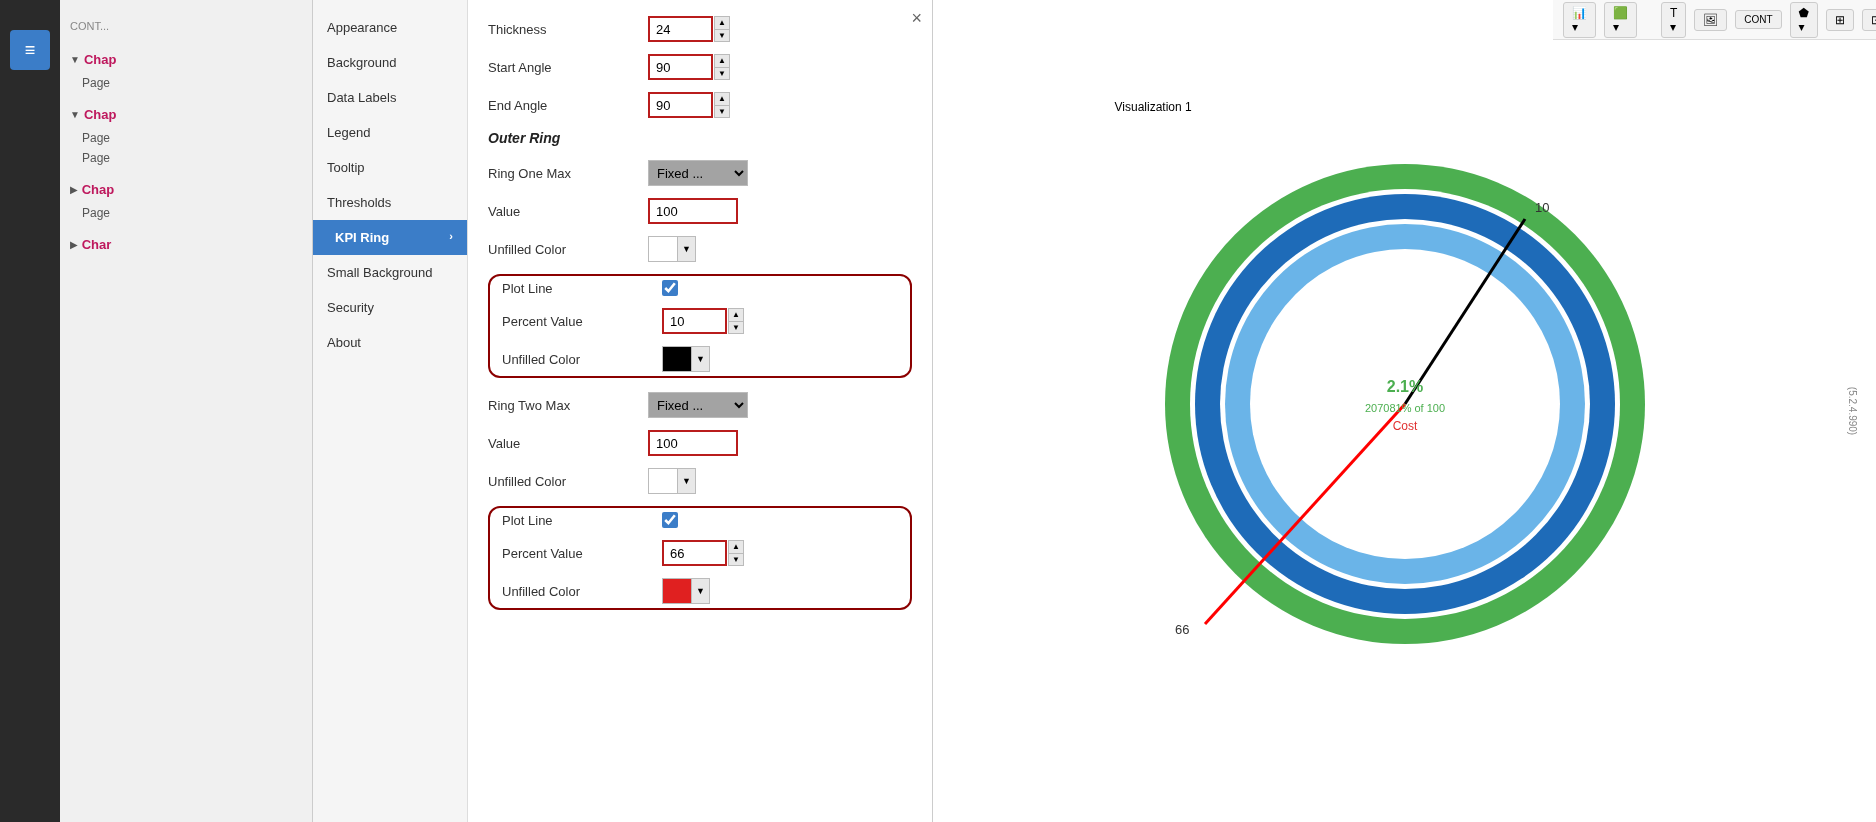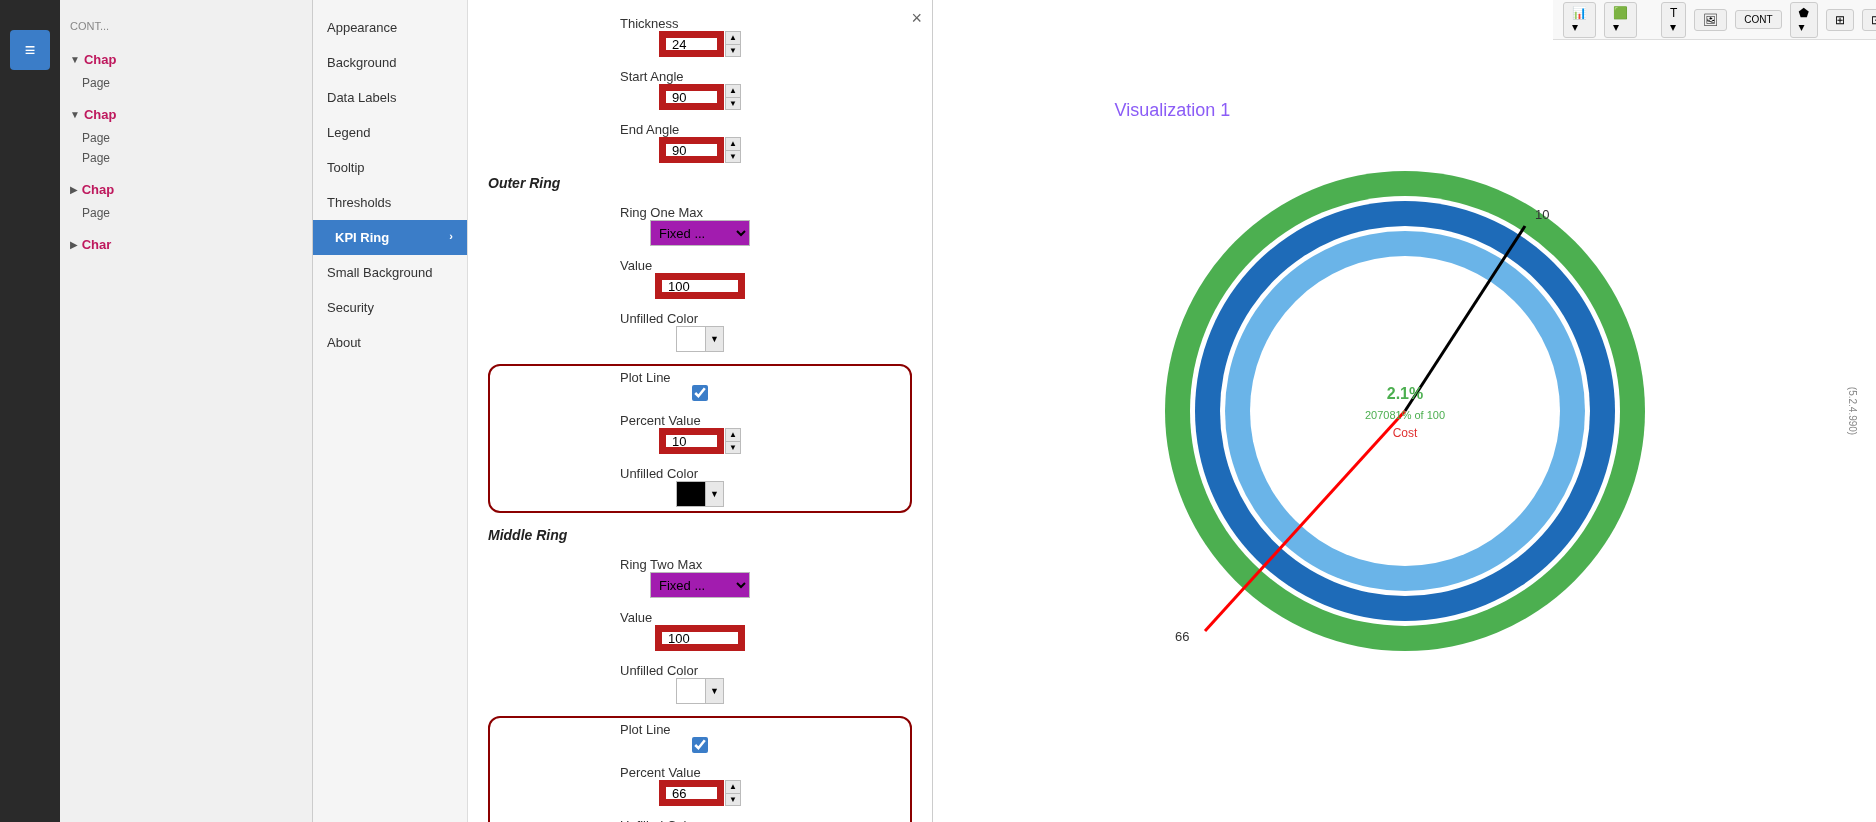--- a/index.html
+++ b/index.html
@@ -101,35 +101,34 @@
     .settings-content {
       flex: 1;
       overflow-y: auto;
       padding: 16px 20px;
     }
 
     .form-row {
       display: flex;
       align-items: center;
       margin-bottom: 12px;
-      flex-direction: column;
     }
     .form-label {
       width: 160px;
       font-size: 13px;
       color: #333;
       flex-shrink: 0;
     }
     .form-control-group {
       display: flex; align-items: center;
     }
     .number-input {
       width: 65px;
       height: 26px;
-      border: 7px solid #b91c1c;
+      border: 2px solid #b91c1c;
       padding: 2px 6px;
       font-size: 13px;
       outline: none;
     }
     .spinner {
       display: flex; flex-direction: column;
       margin-left: 1px;
     }
     .spinner-btn {
       width: 16px; height: 13px;
@@ -137,21 +136,21 @@
       border: 1px solid #bbb;
       display: flex; align-items: center; justify-content: center;
       cursor: pointer; font-size: 8px; line-height: 1;
     }
     .spinner-btn:first-child { border-bottom: none; }
 
     .select-input {
       width: 100px;
       height: 26px;
       border: 1px solid #bbb;
-      background: #a21caf;
+      background: #a3a3a3;
       font-size: 13px;
       padding: 2px 4px;
       outline: none;
     }
     .color-box {
       width: 30px; height: 26px;
       border: 1px solid #bbb;
       background: white;
       cursor: pointer;
     }
@@ -194,22 +193,22 @@
       height: 100%;
       display: flex;
       flex-direction: column;
       align-items: center;
       justify-content: flex-start;
       padding-top: 50px;
       position: relative;
     }
 
     .viz-title {
-      font-size: 18px;
-      color: #8b5cf6;
+      font-size: 12px;
+      color: #000000;
       margin-bottom: 20px;
     }
 
     
     .top-toolbar {
       position: absolute;
       top: 0; right: 0; left: 620px;
       height: 40px;
       background: #f8f8f8;
       border-bottom: 1px solid #ddd;
@@ -391,21 +390,20 @@
 
         <div class="form-row">
           <span class="form-label">Unfilled Color</span>
           <div class="form-control-group">
             <div class="color-box black"></div>
             <div class="color-dropdown">▼</div>
           </div>
         </div>
       </div>
 
-      <div class="section-title">Middle Ring</div>
 
       <div class="form-row">
         <span class="form-label">Ring Two Max</span>
         <div class="form-control-group">
           <select class="select-input">
             <option>Fixed ...</option>
             <option>Dynamic</option>
           </select>
         </div>
       </div>

